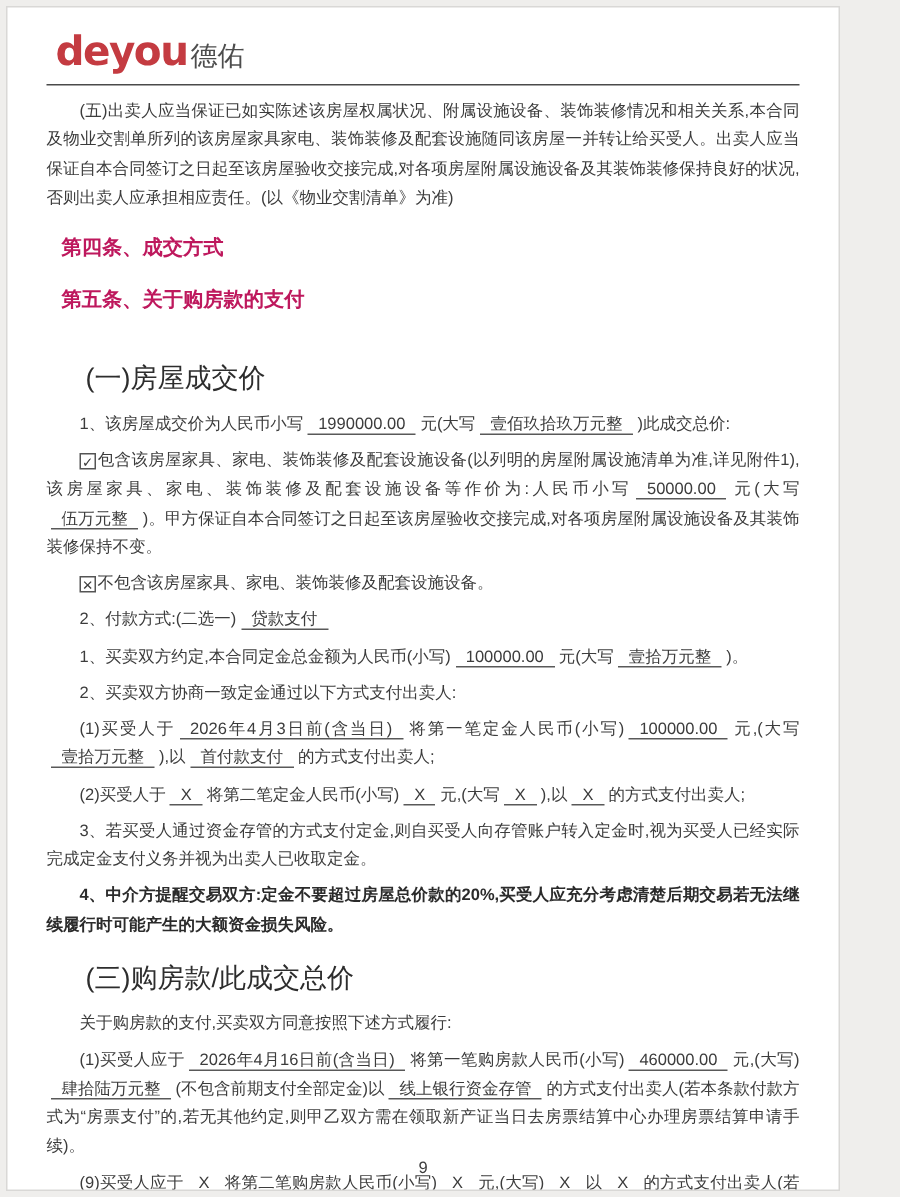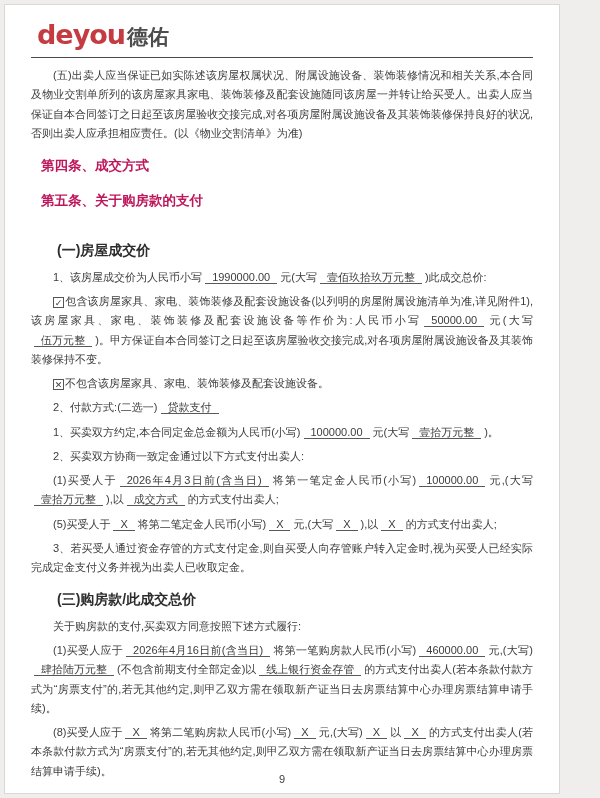--- a/index.html
+++ b/index.html
@@ -17,34 +17,34 @@
     overflow: hidden;
     color: #3c3c3c;
   }
   
   .logo { display: flex; align-items: baseline; padding: 4px 6px 2px 6px; }
   .logo-latin {
     font-size: 27px; font-weight: bold; color: #c43b41;
     letter-spacing: -1px; font-family: "DejaVu Sans", sans-serif;
   }
   .logo-cjk {
-    font-size: 21px; font-weight: bold; color: #4d4d4d; margin-left: 2px;
+    font-size: 18px; font-weight: normal; color: #4d4d4d; margin-left: 2px;
   }
   .rule { border-bottom: 1.5px solid #4a4a4a; margin: 4px 0 8px 0; }
   
   .body-text { font-size: 11px; line-height: 1.75; }
   p.para { margin: 5px 0; text-align: justify; }
   p.indent { text-indent: 2em; }
   h2.article {
     font-size: 13.5px; font-weight: bold; color: #be185d;
     margin: 11px 0 4px 10px;
   }
   h2.article.space-below { margin-bottom: 26px; }
   h3.section {
-    font-size: 14px; font-weight: bold; color: #2d2d2d;
+    font-size: 18px; font-weight: normal; color: #2d2d2d;
     margin: 10px 0 5px 26px;
   }
   .blank {
     border-bottom: 1px solid #595959;
     padding: 0 7px; margin: 0 3px;
     white-space: nowrap;
   }
   .bold { font-weight: bold; color: #2b2b2b; }
   .cbx {
     display: inline-block; width: 11px; height: 11px;
@@ -83,33 +83,34 @@
       <p class="para indent"><span class="cbx">✓</span><span>包含该房屋家具、家电、装饰装修及配套设施设备(以列明的房屋附属设施清单为准,详见附件1),该房屋家具、家电、装饰装修及配套设施设备等作价为:人民币小写</span><span class="blank">50000.00</span><span>元(大写</span><span class="blank">伍万元整</span><span>)。甲方保证自本合同签订之日起至该房屋验收交接完成,对各项房屋附属设施设备及其装饰装修保持不变。</span></p>
 
       <p class="para indent"><span class="cbx">✕</span><span>不包含该房屋家具、家电、装饰装修及配套设施设备。</span></p>
 
       <p class="para indent"><span>2、付款方式:(二选一)</span><span class="blank">贷款支付</span></p>
 
       <p class="para indent"><span>1、买卖双方约定,本合同定金总金额为人民币(小写)</span><span class="blank">100000.00</span><span>元(大写</span><span class="blank">壹拾万元整</span><span>)。</span></p>
 
       <p class="para indent">2、买卖双方协商一致定金通过以下方式支付出卖人:</p>
 
-      <p class="para indent"><span>(1)买受人于</span><span class="blank">2026年4月3日前(含当日)</span><span>将第一笔定金人民币(小写)</span><span class="blank">100000.00</span><span>元,(大写</span><span class="blank">壹拾万元整</span><span>),以</span><span class="blank">成交方式</span><span>的方式支付出卖人;</span></p>
+      <p class="para indent"><span>(1)买受人于</span><span class="blank">2026年4月3日前(含当日)</span><span>将第一笔定金人民币(小写)</span><span class="blank">100000.00</span><span>元,(大写</span><span class="blank">壹拾万元整</span><span>),以</span><span class="blank">首付款支付</span><span>的方式支付出卖人;</span></p>
 
-      <p class="para indent"><span>(5)买受人于</span><span class="blank">X</span><span>将第二笔定金人民币(小写)</span><span class="blank">X</span><span>元,(大写</span><span class="blank">X</span><span>),以</span><span class="blank">X</span><span>的方式支付出卖人;</span></p>
+      <p class="para indent"><span>(2)买受人于</span><span class="blank">X</span><span>将第二笔定金人民币(小写)</span><span class="blank">X</span><span>元,(大写</span><span class="blank">X</span><span>),以</span><span class="blank">X</span><span>的方式支付出卖人;</span></p>
 
       <p class="para indent">3、若买受人通过资金存管的方式支付定金,则自买受人向存管账户转入定金时,视为买受人已经实际完成定金支付义务并视为出卖人已收取定金。</p>
 
+      <p class="para indent bold">4、中介方提醒交易双方:定金不要超过房屋总价款的20%,买受人应充分考虑清楚后期交易若无法继续履行时可能产生的大额资金损失风险。</p>
 
       <h3 class="section">(三)购房款/此成交总价</h3>
       <p class="para indent">关于购房款的支付,买卖双方同意按照下述方式履行:</p>
 
       <p class="para indent"><span>(1)买受人应于</span><span class="blank">2026年4月16日前(含当日)</span><span>将第一笔购房款人民币(小写)</span><span class="blank">460000.00</span><span>元,(大写)</span><span class="blank">肆拾陆万元整</span><span>(不包含前期支付全部定金)以</span><span class="blank">线上银行资金存管</span><span>的方式支付出卖人(若本条款付款方式为“房票支付”的,若无其他约定,则甲乙双方需在领取新产证当日去房票结算中心办理房票结算申请手续)。</span></p>
 
-      <p class="para indent"><span>(8)买受人应于</span><span class="blank">X</span><span>将第二笔购房款人民币(小写)</span><span class="blank">X</span><span>元,(大写)</span><span class="blank">X</span><span>以</span><span class="blank">X</span><span>的方式支付出卖人(若本条款付款方式为“房票支付”的,若无其他约定,则甲乙双方需在领取新产证当日去房票结算中心办理房票结算申请手续)。</span></p>
+      <p class="para indent"><span>(9)买受人应于</span><span class="blank">X</span><span>将第二笔购房款人民币(小写)</span><span class="blank">X</span><span>元,(大写)</span><span class="blank">X</span><span>以</span><span class="blank">X</span><span>的方式支付出卖人(若本条款付款方式为“房票支付”的,若无其他约定,则甲乙双方需在领取新产证当日去房票结算中心办理房票结算申请手续)。</span></p>
 
     </div>
 
     <div class="footer">
       <span>9</span>
     </div>
   </div>
 </div>
 
 </body></html>

